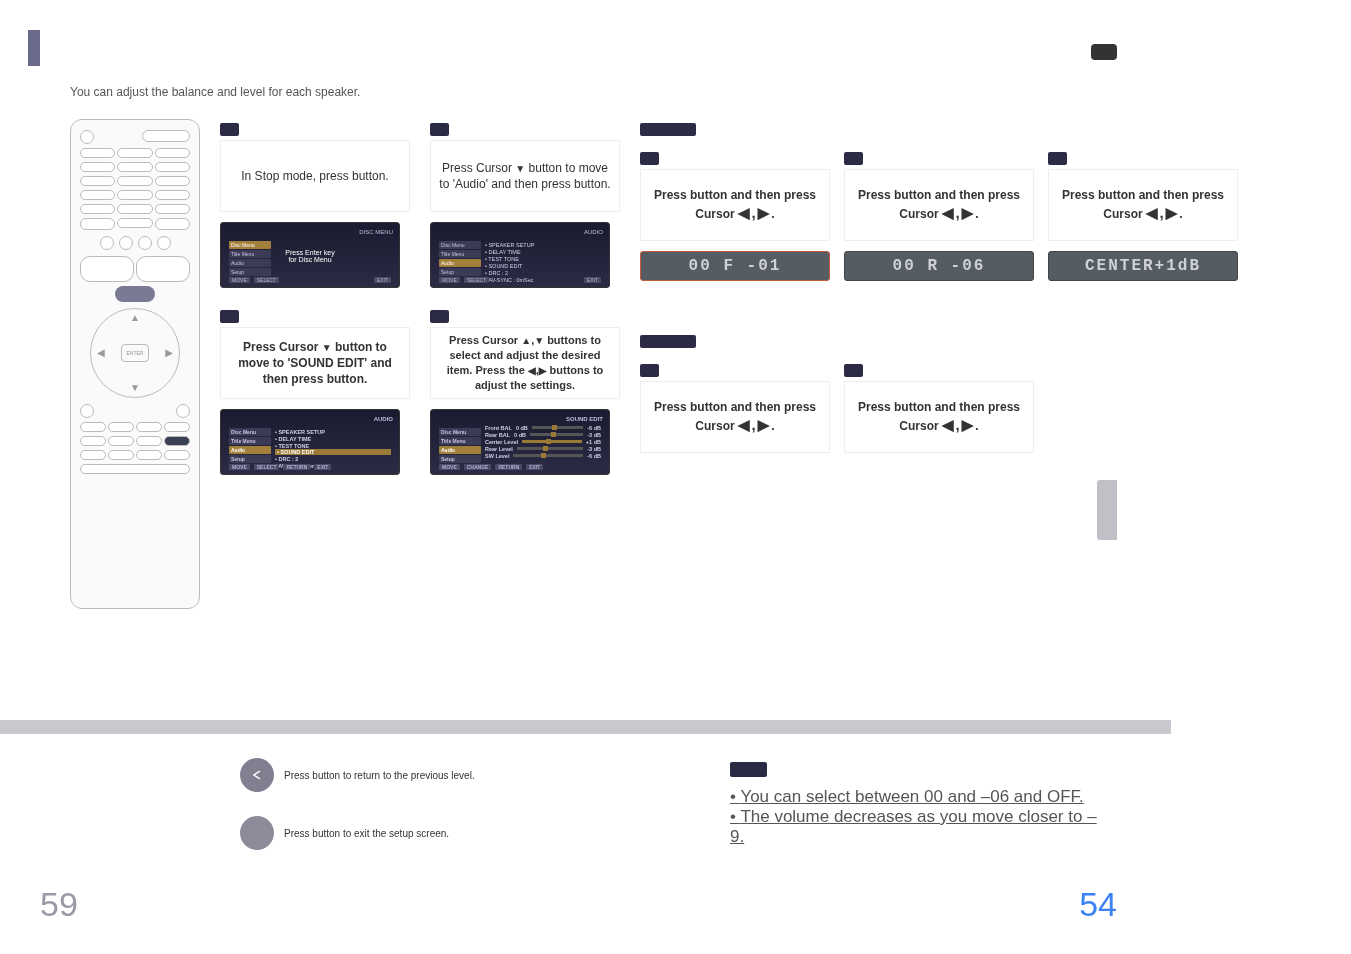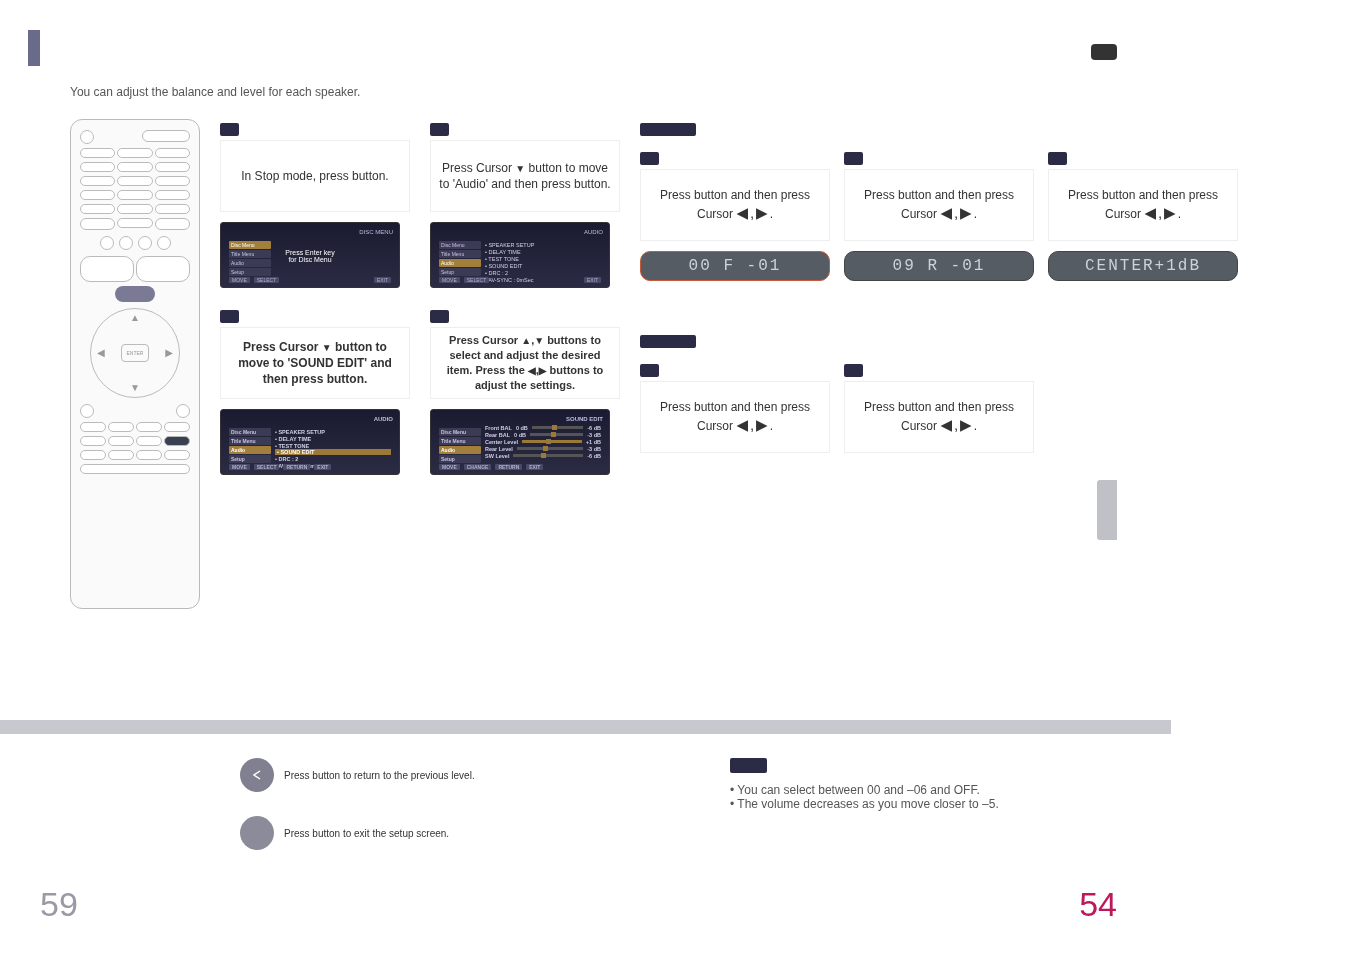--- a/index.html
+++ b/index.html
@@ -14,21 +14,21 @@
   .remote { width: 130px; height: 490px; border: 1.5px solid #bababa; border-radius: 12px; background: #fafafa; padding: 10px 8px; font-size: 5px; color:#999; line-height:1; }
   .remote .row { display:flex; justify-content:space-between; margin-bottom:4px; }
   .rbtn { border:1px solid #bbb; border-radius:6px; height:10px; flex:1; margin:0 1px; background:#fff; }
   .rbtn.circ { border-radius:50%; width:14px; height:14px; flex:none;}
   .rbtn.oval { border-radius:10px; height:12px;}
   .wheel { width:90px; height:90px; border:1.5px solid #bbb; border-radius:50%; margin:6px auto; position:relative; }
   .wheel .hub { position:absolute; left:50%; top:50%; width:28px; height:18px; border:1px solid #bbb; border-radius:4px; transform:translate(-50%,-50%); font-size:5px; display:flex; align-items:center; justify-content:center;}
   .wheel .arrow { position:absolute; font-size:10px; color:#999;}
   .menu-pill { width:40px; height:16px; border-radius:10px; background:#7a7a95; margin:4px auto; }
   .dvd-col { width: 400px; }
-  .mp3-col { flex:1; }
+  .mp3-col { flex:1;font-weight:bold; }
   .step-row { display:flex; gap:20px; }
   .step { width: 190px; }
   .step-tag { display:inline-block; background:#2b2b45; color:#fff; font-size:10px; padding:1px 8px; border-radius:2px; margin-bottom:4px; min-width:18px; text-align:center;}
   .step-box { background:#fff; border:1px solid #eee; height:72px; display:flex; align-items:center; justify-content:center; text-align:center; font-size:12px; color:#333; padding:4px 8px; line-height:1.35; }
   .tri-down::after { content:"▼"; font-size:10px; }
   .tri-up::after { content:"▲"; font-size:10px; }
   .tri-left::after { content:"◀"; font-size:10px; }
   .tri-right::after { content:"▶"; font-size:10px; }
   .lr-glyphs { font-size:15px; letter-spacing:2px; }
   .osd { margin-top:10px; width:180px; height:66px; background:linear-gradient(#1a1b30,#2b2c44); border-radius:3px; padding:6px; color:#d9d9e6; font-size:6px; position:relative; border:1px solid #333;}
@@ -39,34 +39,34 @@
   .osd .menu { position:absolute; left:54px; top:18px; right:8px;}
   .osd .menu div{ font-size:5.5px; color:#cfcfe6; padding:0.5px 0;}
   .osd .footer { position:absolute; bottom:4px; left:8px; right:8px; display:flex; gap:4px; font-size:5px; color:#aeaed0;}
   .osd .footer span{ background:#4a4a66; padding:0 3px; border-radius:1px;}
   .osd .big { color:#fff; font-size:7px; text-align:center; margin-top:14px;}
   .slider-row { display:flex; align-items:center; gap:4px; font-size:5px;}
   .slider-row .bar{ flex:1; height:3px; background:#555; position:relative;}
   .slider-row .bar::after{content:"";position:absolute;left:40%;top:-1px;width:5px;height:5px;background:#9a7a36;}
   .level-btn { display:flex; gap:14px; margin-top:8px; align-items:stretch;}
   .level-item { width: 190px; }
-  .display-box { margin-top:10px; background:#555c63; color:#cfd2d6; height:30px; border-radius:10px; display:flex; align-items:center; justify-content:center; font-family: "Courier New", monospace; font-size:16px; letter-spacing:2px; border:1px solid #444;}
+  .display-box { margin-top:10px; background:#555c63; color:#cfd2d6; height:30px; border-radius:3px; display:flex; align-items:center; justify-content:center; font-family: "Courier New", monospace; font-size:16px; letter-spacing:2px; border:1px solid #444;}
   .display-box.active{ border:1.5px solid #c85a3c; }
   .hr-block { position:absolute; left:0; right:0; top:720px; height:14px; background:#c7c9ce; }
   .footer-zone { position:absolute; left:0; right:0; top:740px; padding: 18px 70px 0 240px; display:flex; gap:60px; }
   .return-exit { width: 430px; font-size:10px; color:#333; }
   .re-row { display:flex; align-items:center; gap:10px; margin-bottom:24px;}
   .re-dot { width:34px; height:34px; border-radius:50%; background:#808090; display:flex; align-items:center; justify-content:center;}
   .re-dot.empty{ background:#8b8b9a;}
-  .note-zone { flex:1; font-size:12px; color:#555; }
+  .note-zone { flex:1; font-size:17px; color:#555;text-decoration:underline; }
   .note-tag { display:inline-block; background:#2b2b45; color:#fff; font-size:10px; padding:2px 10px; border-radius:2px; margin-bottom:10px;}
   .note-zone ul { list-style: none; margin-bottom:14px;}
   .note-zone li::before { content:"• "; }
   .pnum-left { position:absolute; left:40px; bottom:30px; font-size:34px; color:#9a9aa6; }
-  .pnum-right { position:absolute; right:54px; bottom:30px; font-size:34px; color:#be185d; }
+  .pnum-right { position:absolute; right:54px; bottom:30px; font-size:34px; color:#3b82f6; }
 </style>
 </head>
 <body>
 
 <div class="page">
   <div class="side-marker"></div>
   <div class="side-marker-right"></div>
   <div class="tab-right"></div>
 
   <div class="intro">You can adjust the balance and level for each speaker.</div>
@@ -314,21 +314,21 @@
           <div class="step-box">
               <span><span>Press                     button and then press Cursor </span><span class="lr-glyphs">◀,▶</span><span>.</span></span>
             </div>
           <div class="display-box active">00 F  -01</div>
         </div>
         <div class="level-item">
           <div class="step-tag">&nbsp;</div>
           <div class="step-box">
               <span><span>Press                     button and then press Cursor </span><span class="lr-glyphs">◀,▶</span><span>.</span></span>
             </div>
-          <div class="display-box">09 R  -01</div>
+          <div class="display-box">00 R  -06</div>
         </div>
         <div class="level-item">
           <div class="step-tag">&nbsp;</div>
           <div class="step-box">
               <span><span>Press                     button and then press Cursor </span><span class="lr-glyphs">◀,▶</span><span>.</span></span>
             </div>
           <div class="display-box">CENTER+1dB</div>
         </div>
       </div>
 
@@ -365,21 +365,21 @@
       </div>
       <div class="re-row">
         <div class="re-dot empty"></div>
         <span>Press                 button to exit the setup screen.</span>
       </div>
     </div>
     <div class="note-zone">
       <div class="note-tag">&nbsp;&nbsp;&nbsp;&nbsp;&nbsp;&nbsp;</div>
       <ul>
         <li>You can select between 00 and –06 and OFF.</li>
-        <li>The volume decreases as you move closer to –5.</li>
+        <li>The volume decreases as you move closer to –9.</li>
       </ul>
       <ul>
       </ul>
     </div>
   </div>
 
   <div class="pnum-left">59</div>
   <div class="pnum-right">54</div>
 </div>
 

